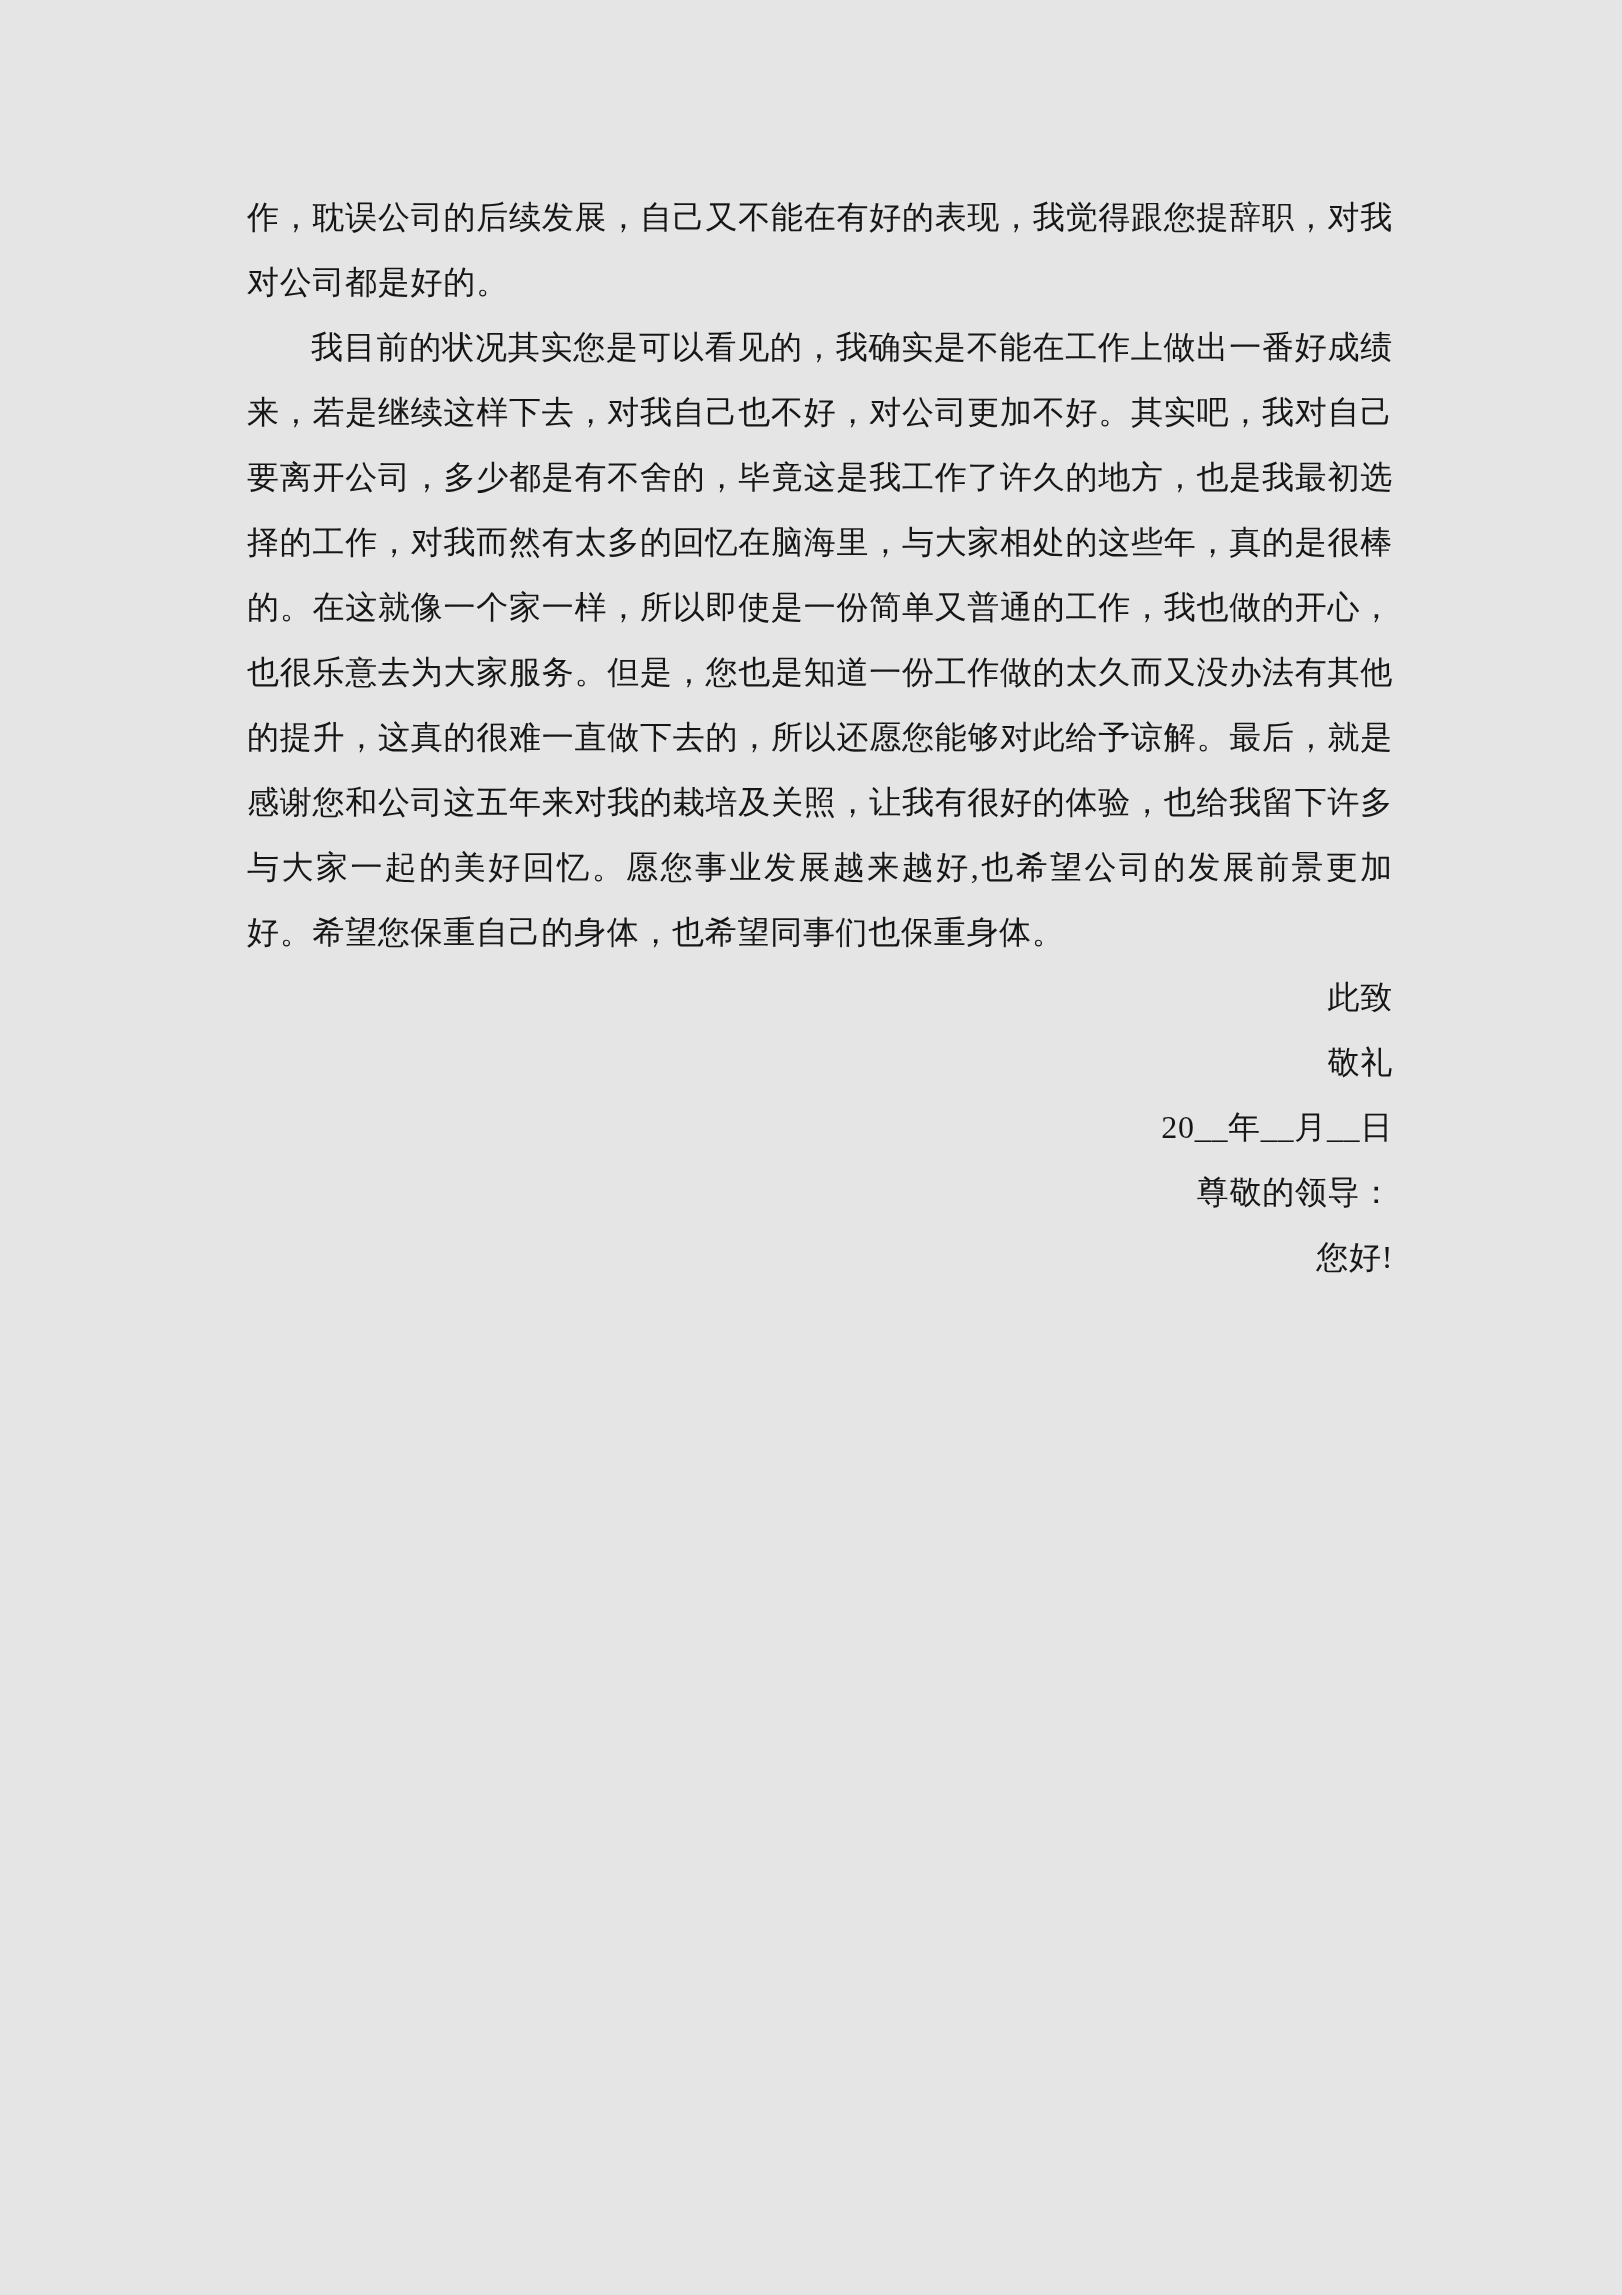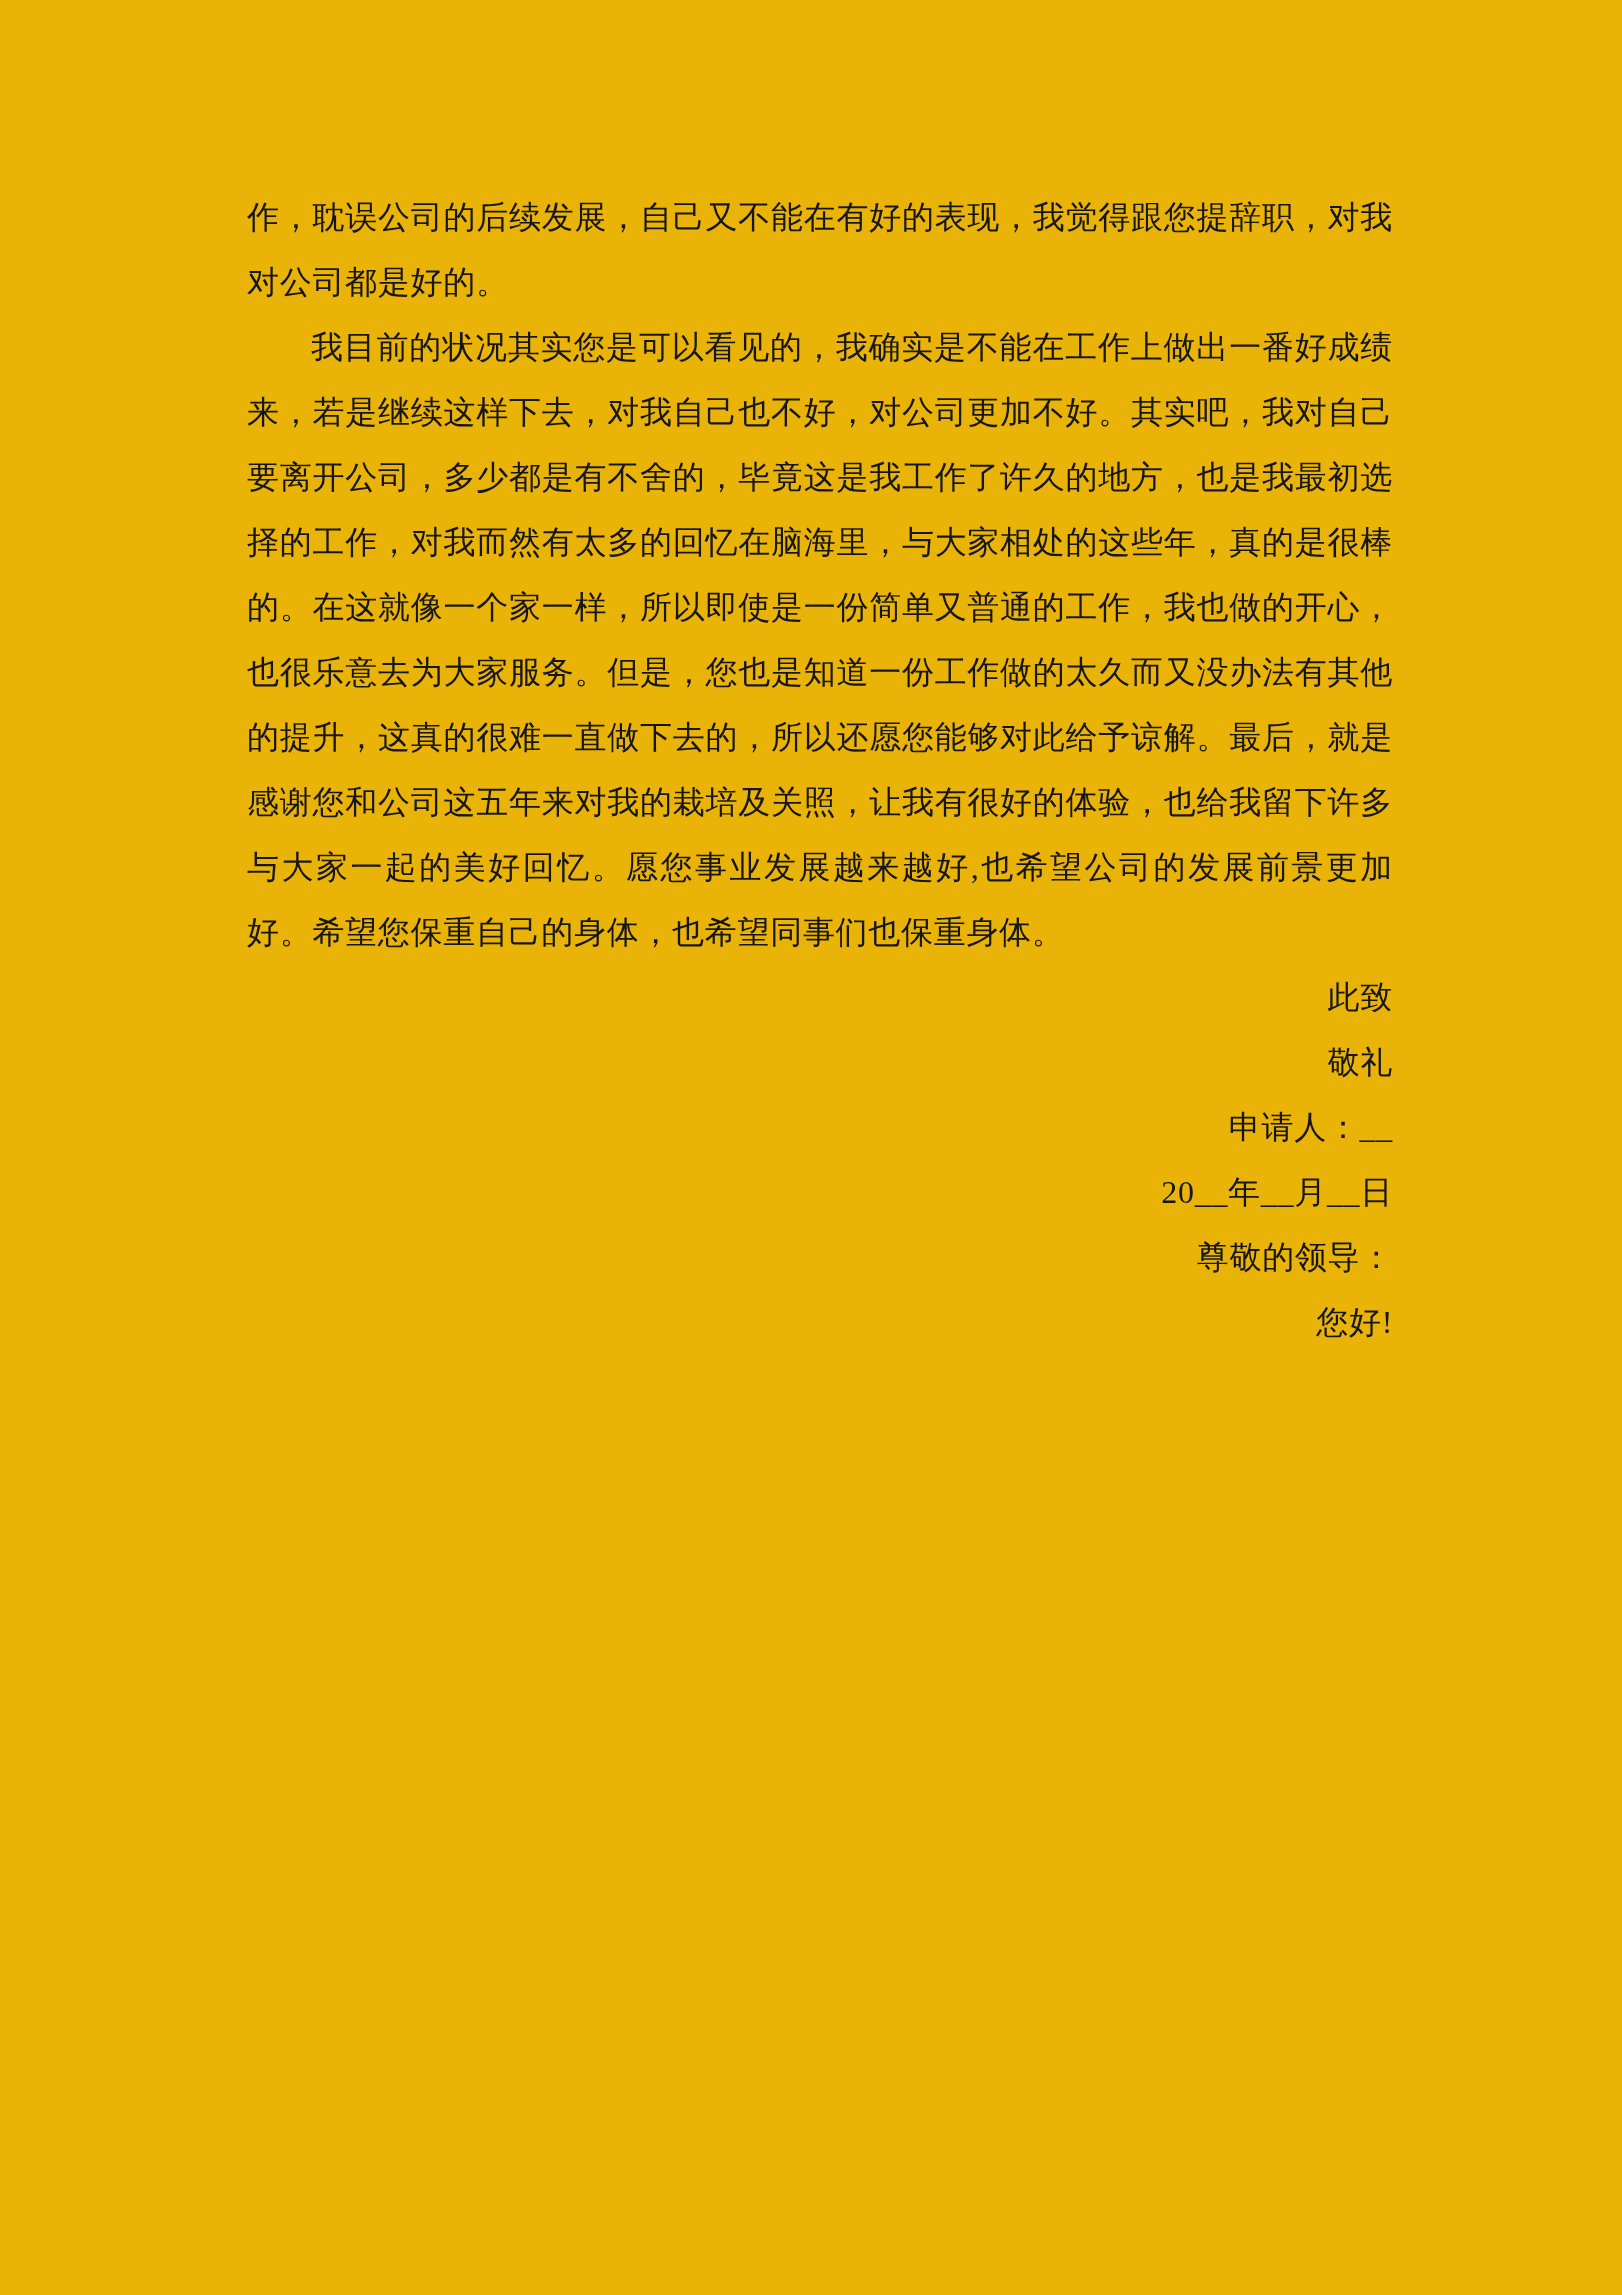--- a/index.html
+++ b/index.html
@@ -10,21 +10,21 @@
   body {
     width: 1623px;
     height: 2295px;
     position: relative;
     font-family: "Liberation Serif", "DejaVu Serif", serif;
   }
   .page {
     box-sizing: border-box;
     width: 1623px;
     height: 2295px;
-    background: #eab308;
+    background: #e5e5e5;
     padding: 185px 229px 0 247px;
     overflow: hidden;
   }
   .doc-body {
     width: 1146px;
   }
   .para {
     margin: 0;
     font-size: 32px;
     line-height: 65px;
@@ -43,19 +43,18 @@
 </style>
 </head>
 <body>
 
 <div class="page">
   <div class="doc-body" id="doc-body">
       <p class="para">作，耽误公司的后续发展，自己又不能在有好的表现，我觉得跟您提辞职，对我对公司都是好的。</p>
       <p class="para indent">我目前的状况其实您是可以看见的，我确实是不能在工作上做出一番好成绩来，若是继续这样下去，对我自己也不好，对公司更加不好。其实吧，我对自己要离开公司，多少都是有不舍的，毕竟这是我工作了许久的地方，也是我最初选择的工作，对我而然有太多的回忆在脑海里，与大家相处的这些年，真的是很棒的。在这就像一个家一样，所以即使是一份简单又普通的工作，我也做的开心，也很乐意去为大家服务。但是，您也是知道一份工作做的太久而又没办法有其他的提升，这真的很难一直做下去的，所以还愿您能够对此给予谅解。最后，就是感谢您和公司这五年来对我的栽培及关照，让我有很好的体验，也给我留下许多与大家一起的美好回忆。愿您事业发展越来越好,也希望公司的发展前景更加好。希望您保重自己的身体，也希望同事们也保重身体。</p>
       <p class="para indent short">此致</p>
       <p class="para indent short">敬礼</p>
-      <p class="para indent short">申请人：__</p>
       <p class="para indent short">20__年__月__日</p>
       <p class="para indent short">尊敬的领导：</p>
       <p class="para indent short">您好!</p>
     </div>
 </div>
 
 
 </body></html>

